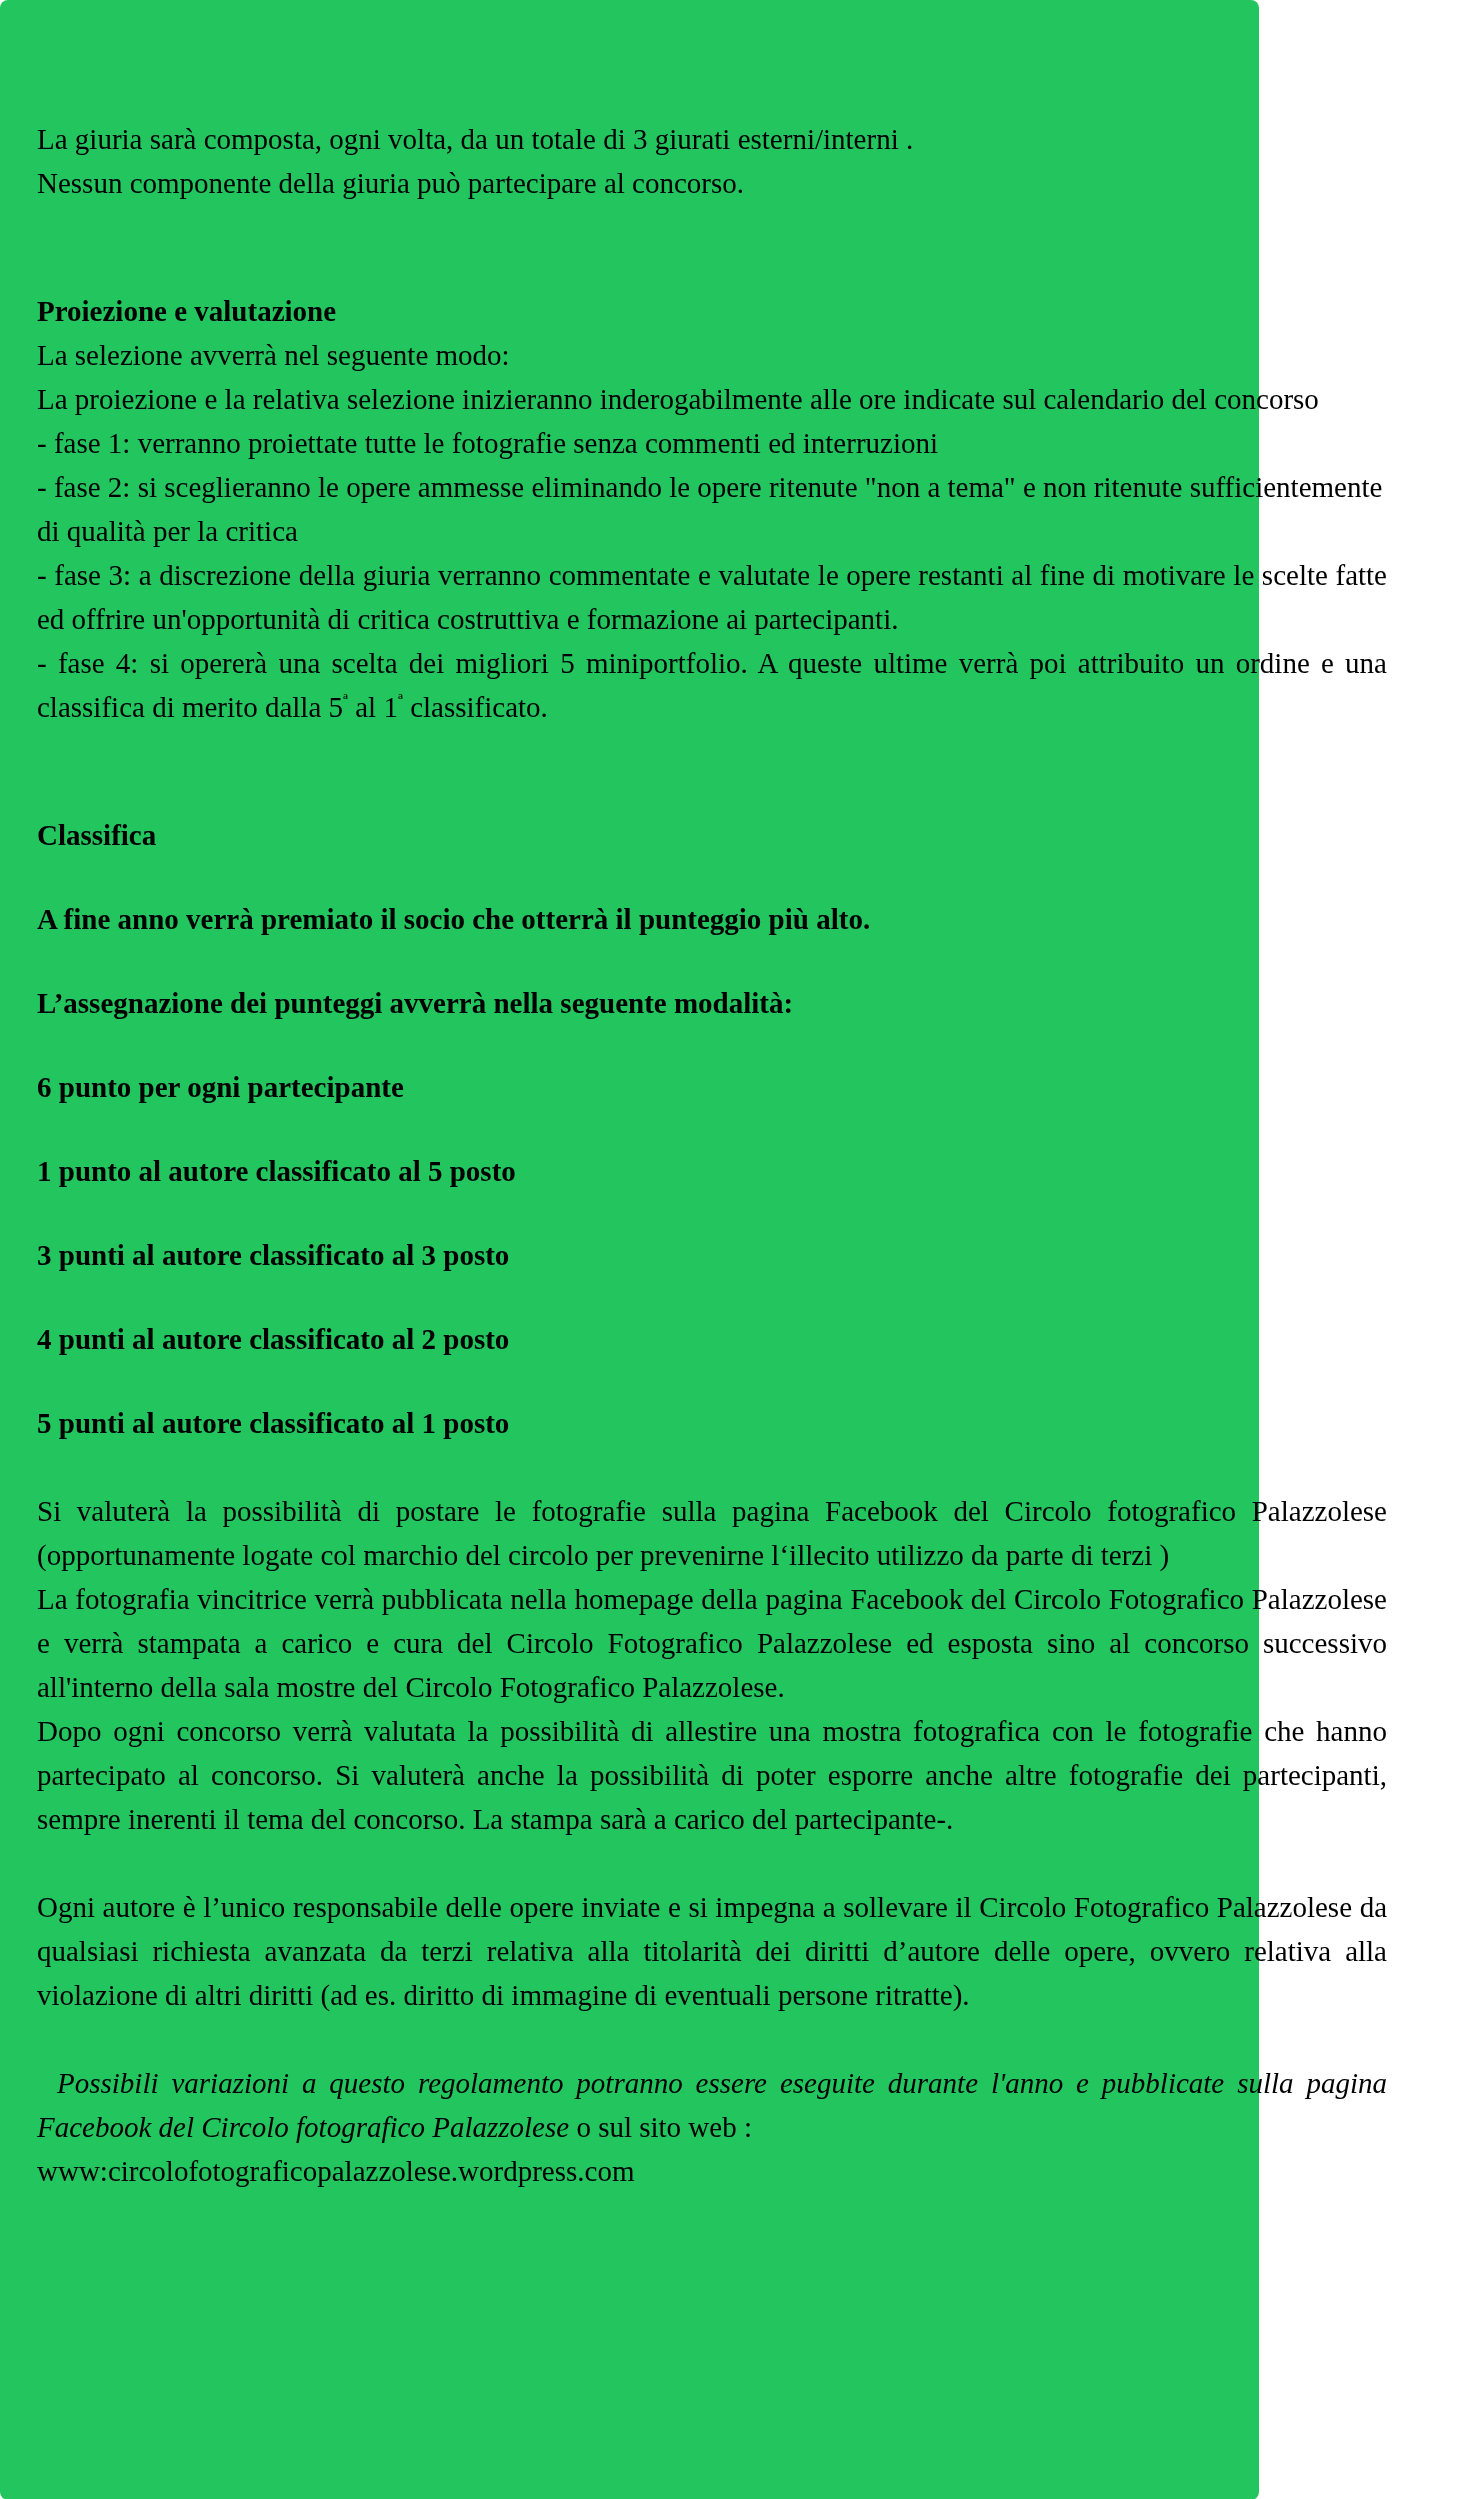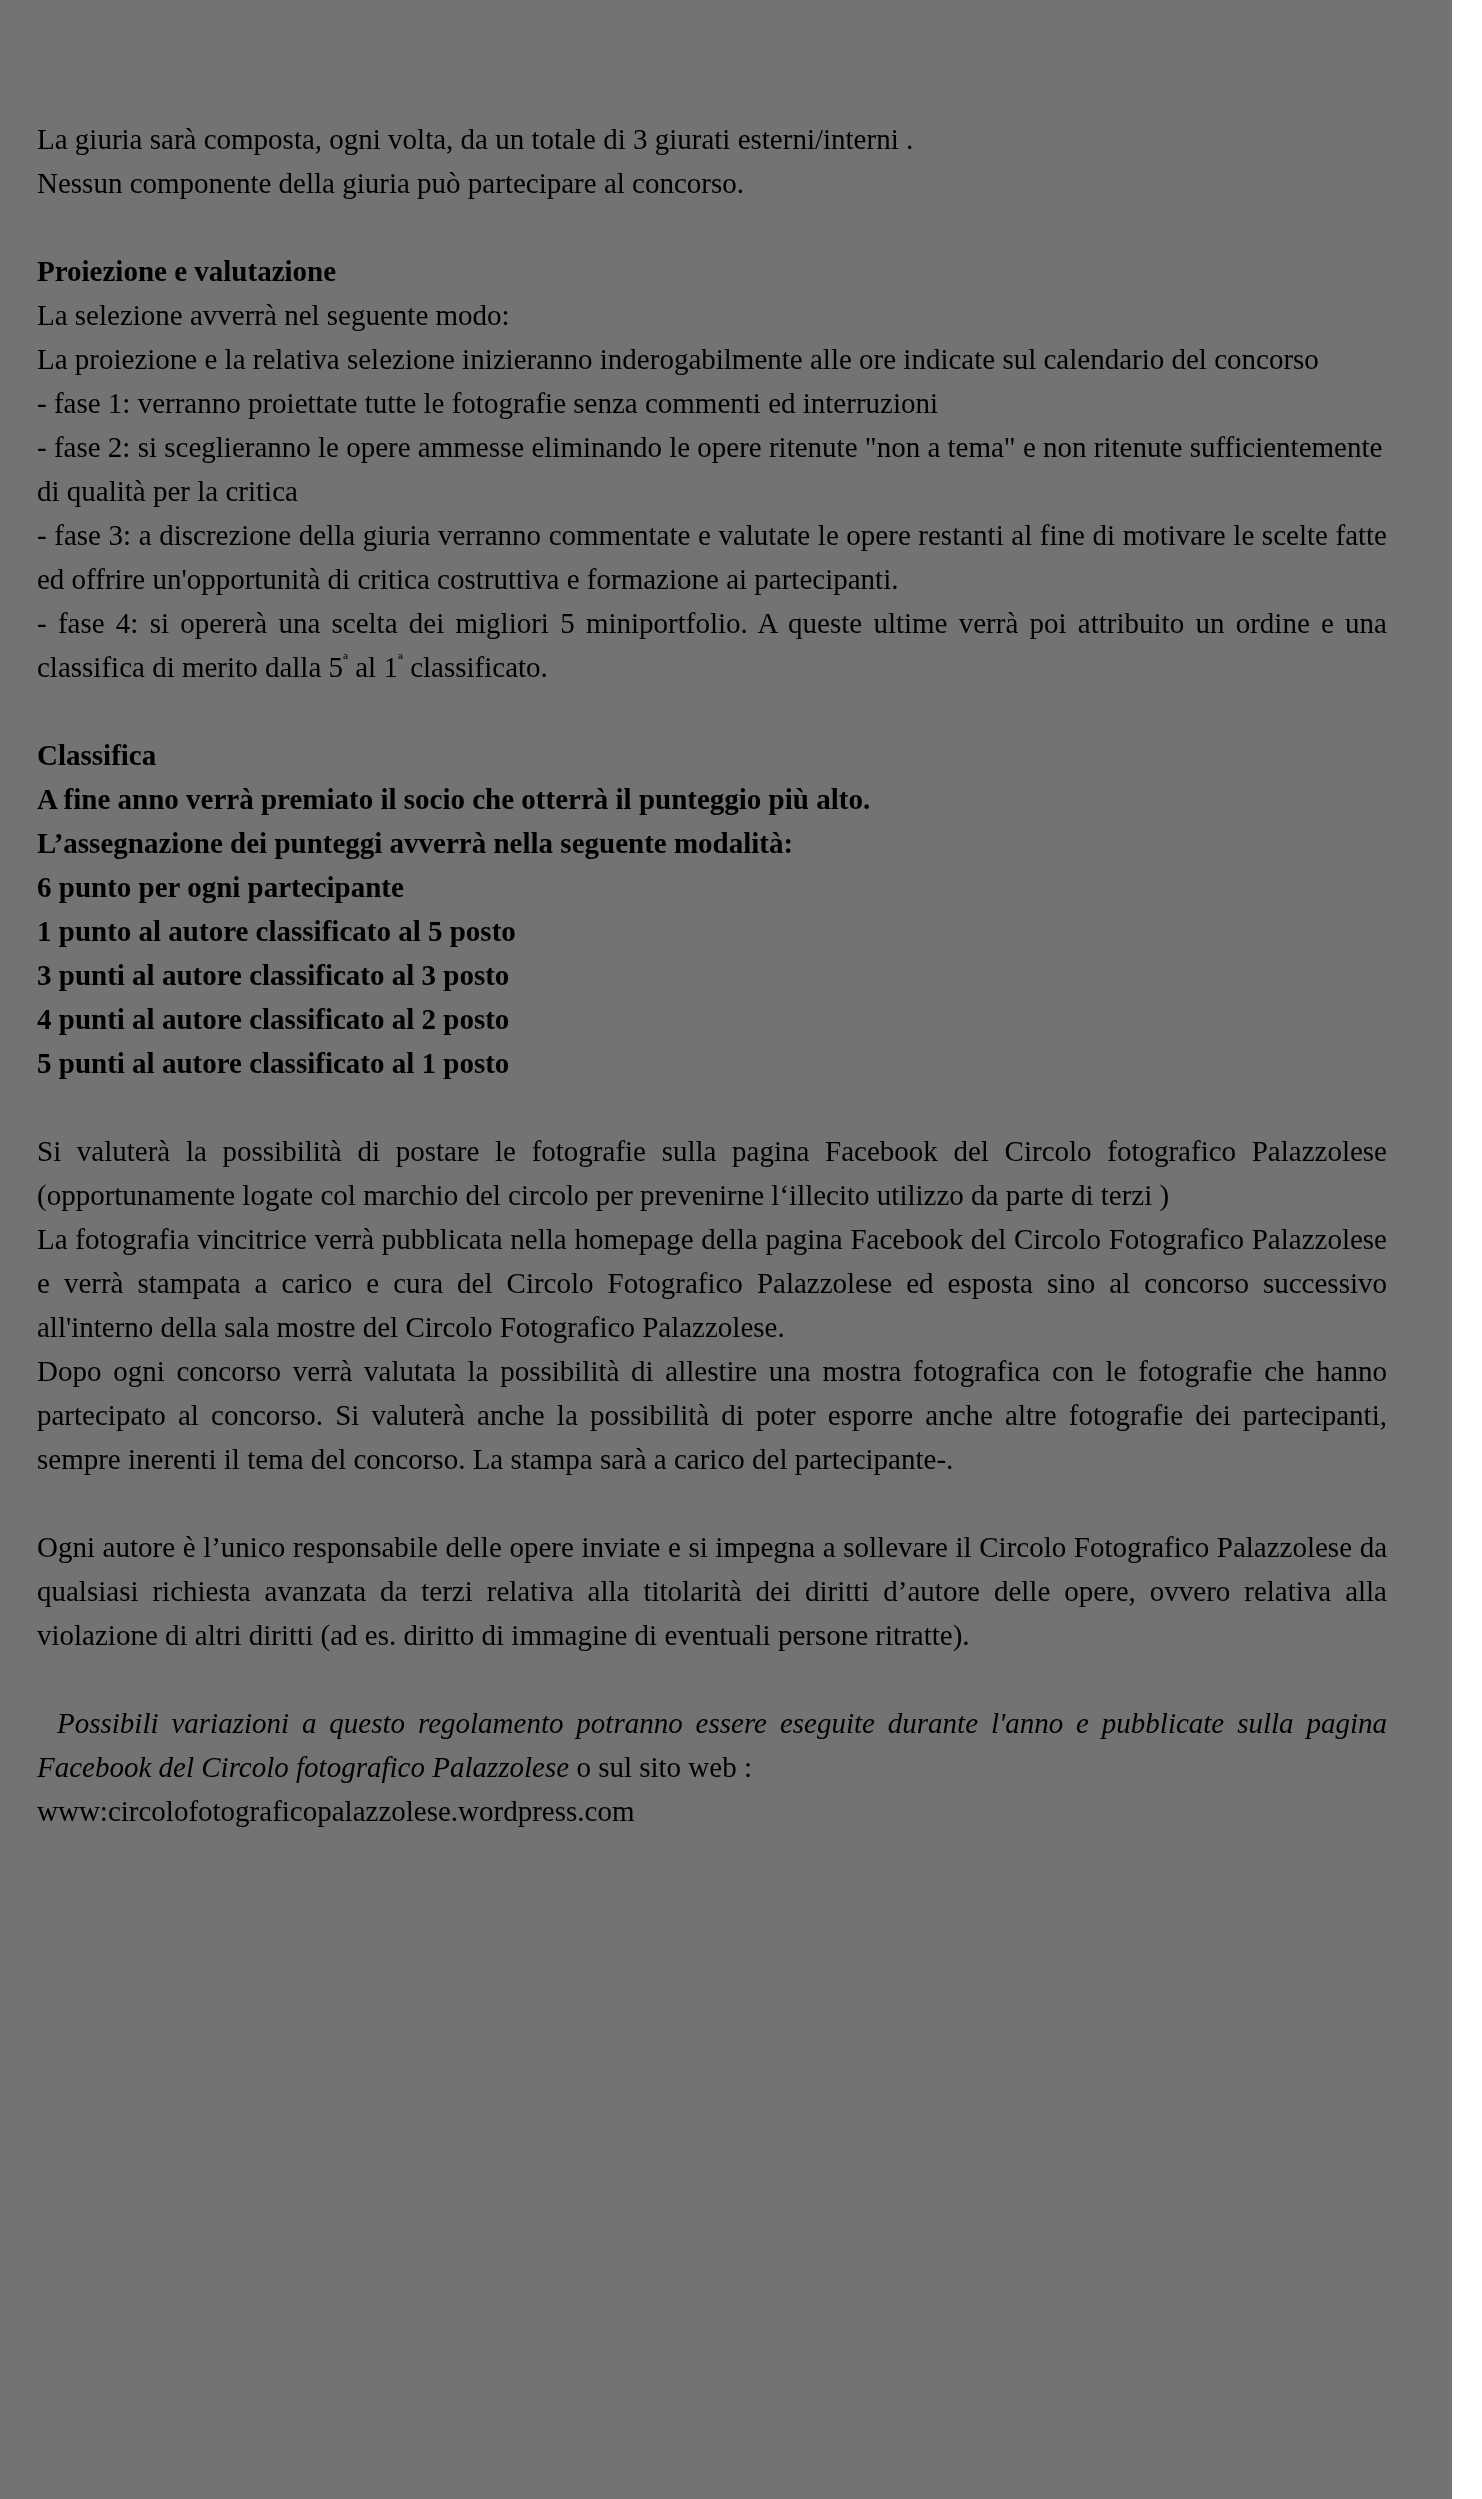--- a/index.html
+++ b/index.html
@@ -9,25 +9,26 @@
   }
   body {
     width: 1483px;
     height: 2500px;
     font-family: "Liberation Serif", "DejaVu Serif", serif;
     color: #000000;
     -webkit-font-smoothing: antialiased;
   }
   .page {
     position: relative;
-    width: 1452px;
+    width: 1259px;
     height: 2500px;
     box-sizing: border-box;
     padding: 117px 95px 0 37px;
-    background: #737373;
+    background: #22c55e;
+    border-radius: 8px;
   }
   .doc-body {
     width: 1350px;
     font-size: 29px;
     line-height: 44px;
   }
   p {
     margin: 0;
   }
   .blk {
@@ -36,20 +37,21 @@
   
   .just {
     text-align: justify;
     text-justify: inter-word;
   }
   .left {
     text-align: left;
   }
   .bold {
     font-weight: bold;
+    margin-top: 40px;
   }
   .italic {
     font-style: italic;
     margin-left: 20px;
   }
   .gap-para {
     height: 44px;
   }
   sup {
     font-size: 0.62em;

